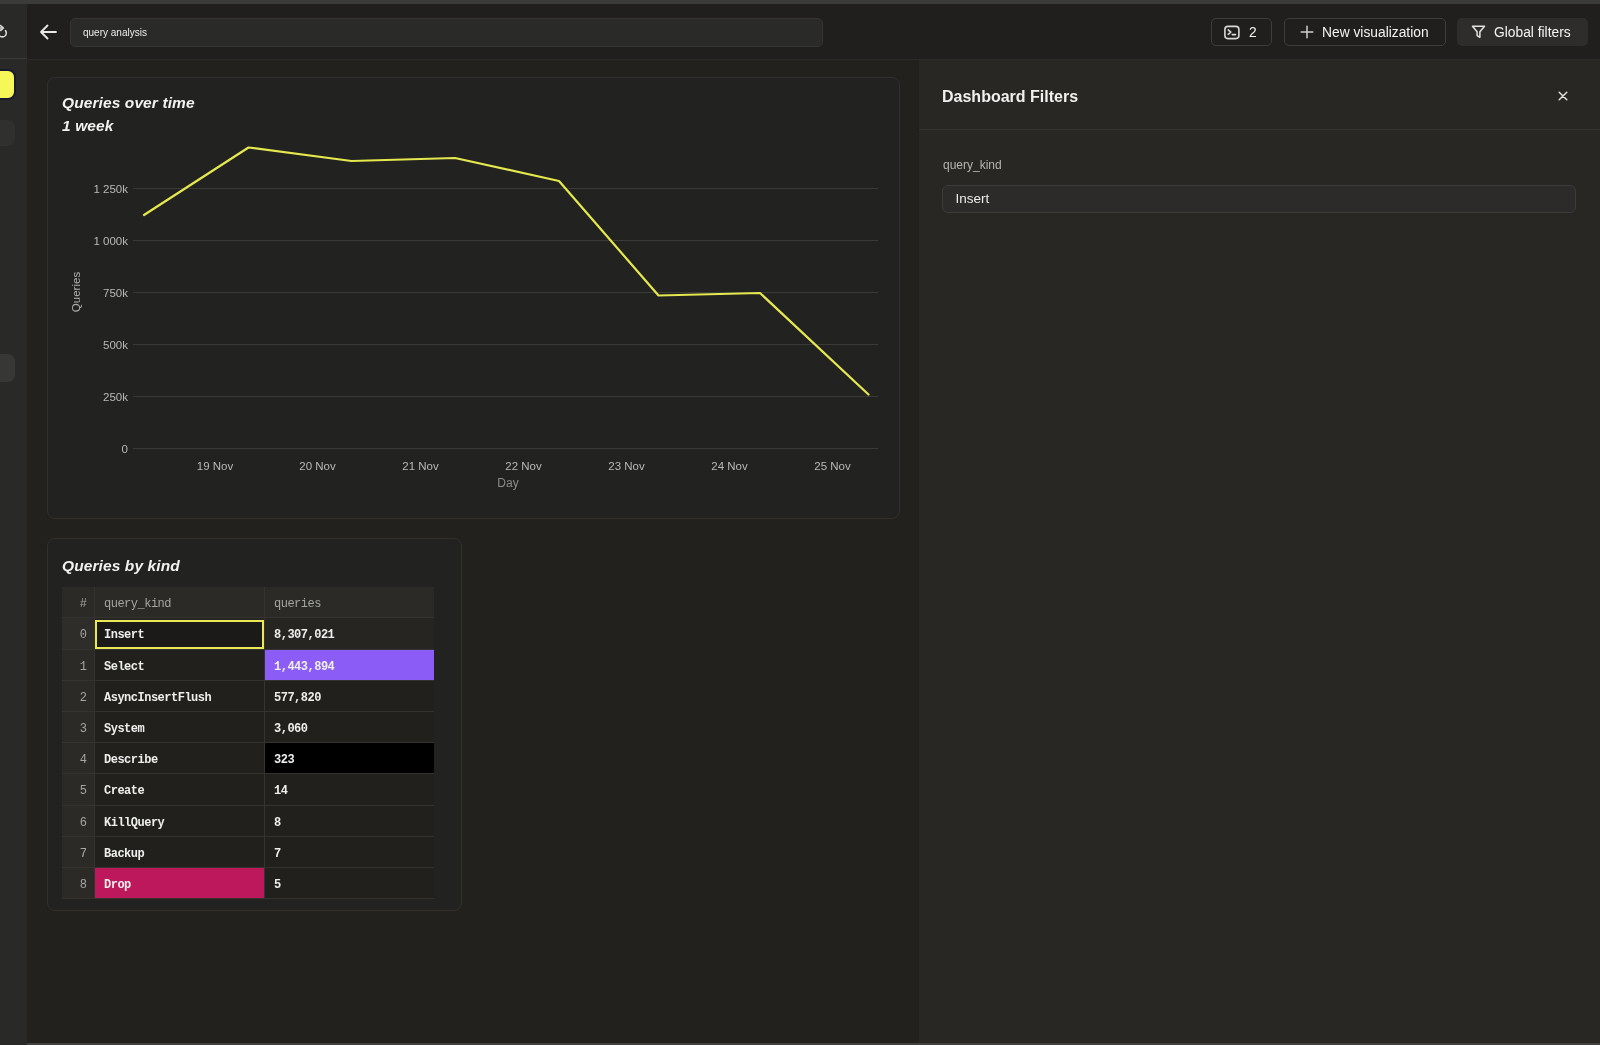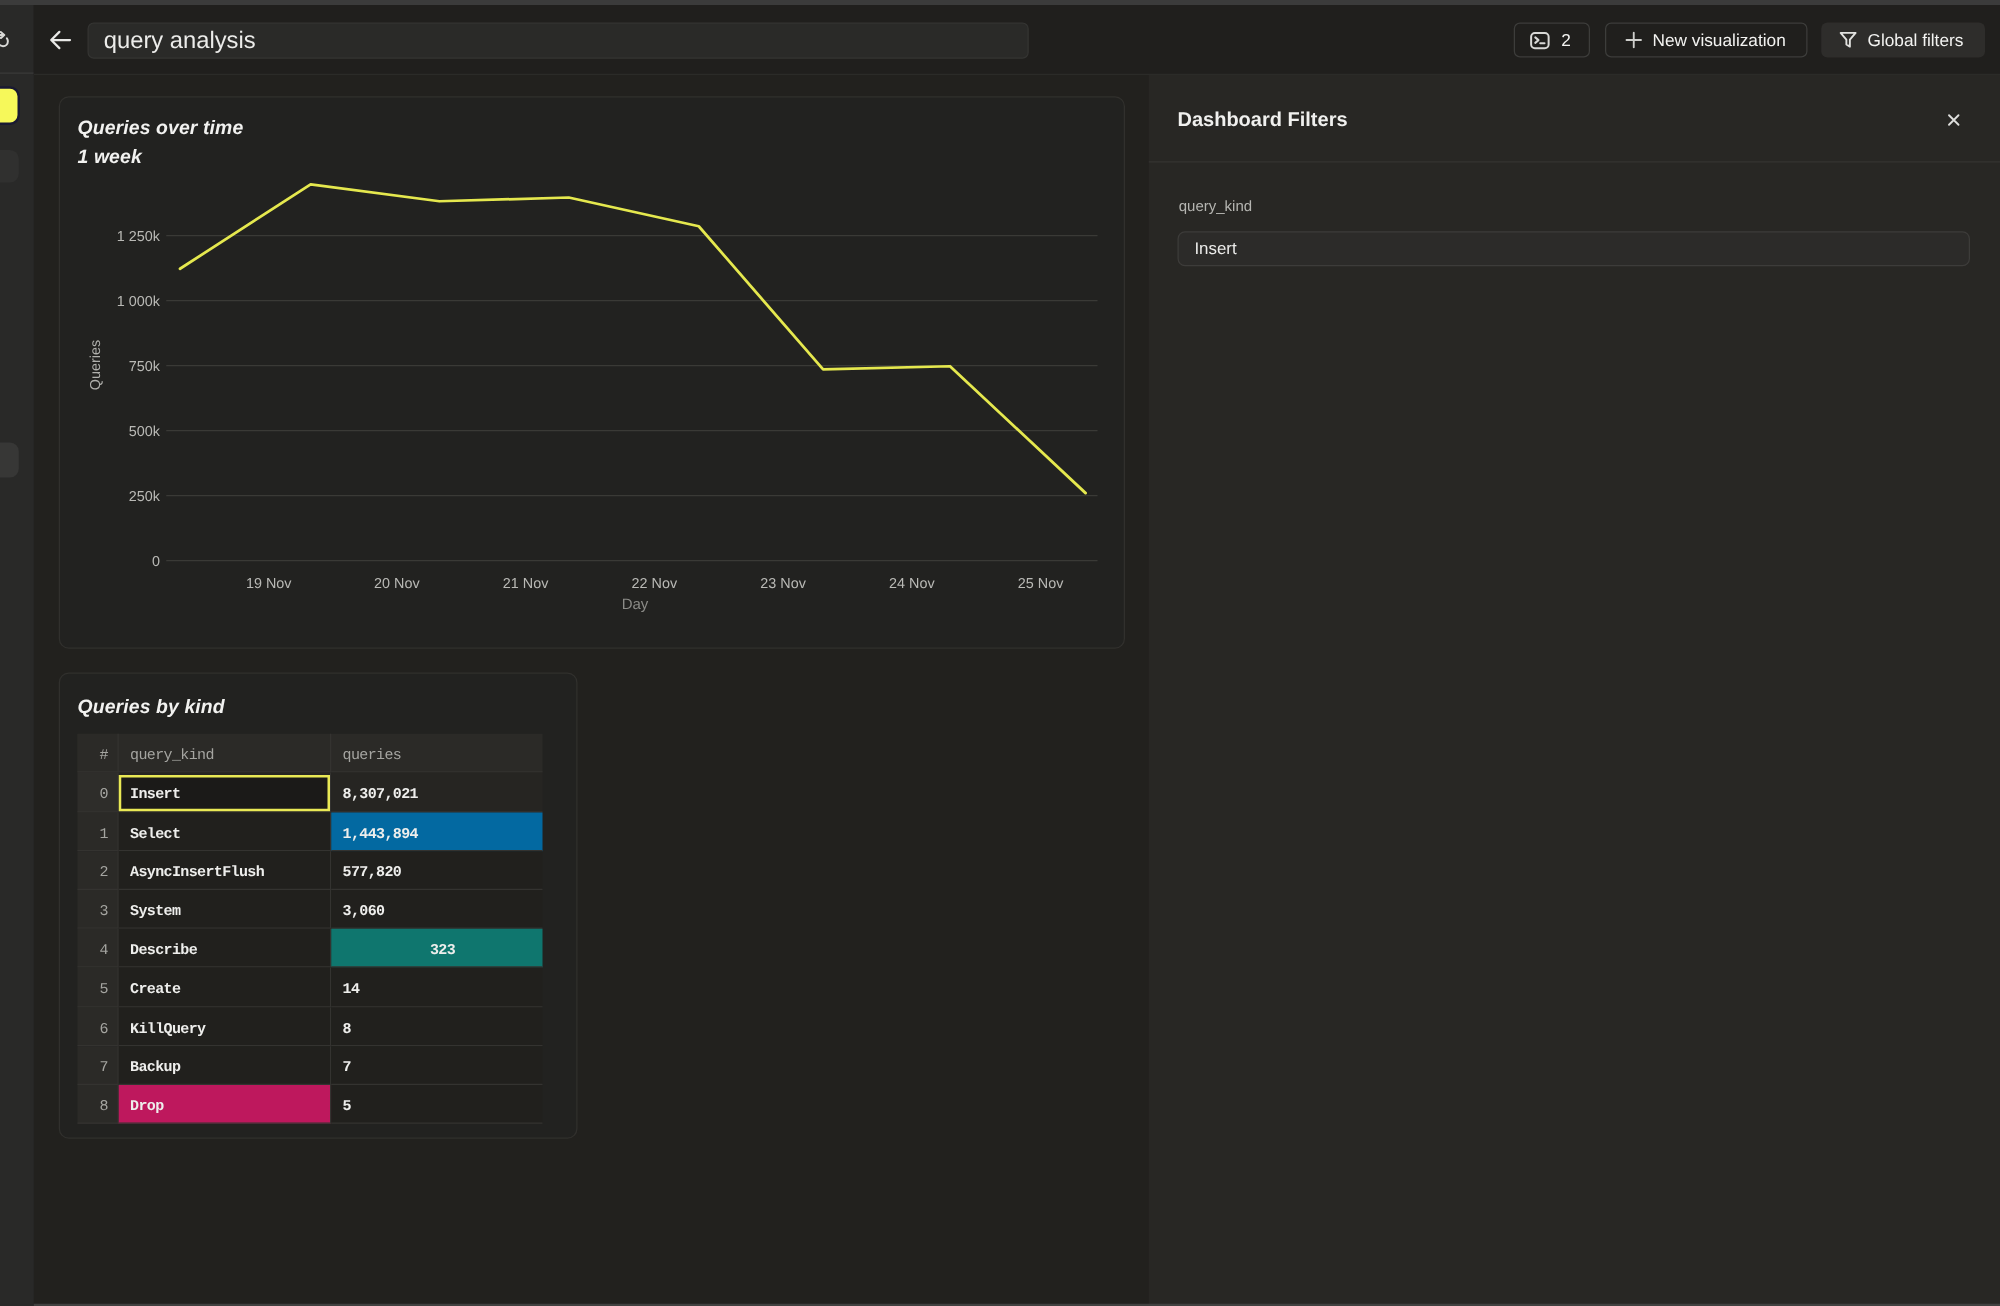--- a/index.html
+++ b/index.html
@@ -10,21 +10,21 @@
   #topstrip { left:0; top:0; width:1600px; height:4px; background:#3b3b3b; }
   #leftstrip { left:0; top:4px; width:27px; height:1041px; background:#292928; }
   #lsdivider { left:0; top:58px; width:27px; height:1px; background:#3a3a39; }
   .tile { left:-14px; border-radius:7px; }
   #tileyellow { top:69px; width:30px; height:31px; background:#f6f85a; border:2px solid #191932; border-radius:8px; }
   #tilegray1 { top:120px; width:29px; height:26px; background:#30302f; }
   #tilegray2 { left:-12px; top:354px; width:27px; height:28px; background:#373736; }
 
   #topbar { left:27px; top:4px; width:1573px; height:56px; background:#201f1d; border-bottom:1px solid #2b2b28; }
 
-  #searchinput { left:70px; top:18px; width:753px; height:29px; background:#2a2a28; border:1px solid #343432; border-radius:5px; color:#ececea; font-size:19px; line-height:27px; padding-left:12px; }
+  #searchinput { left:70px; top:18px; width:753px; height:29px; background:#2a2a28; border:1px solid #343432; border-radius:5px; color:#ececea; font-size:10px; line-height:27px; padding-left:12px; }
 
   .tbbtn { top:18px; height:28px; border-radius:5px; font-size:13.8px; color:#f3f3f1; display:flex; align-items:center; }
   #btnconsole { left:1211px; width:61px; border:1px solid #3d3d3b; }
   #btnnew { left:1284px; width:162px; border:1px solid #3d3d3b; }
   #btnfilters { left:1457px; width:131px; background:#2e2d2b; }
 
   .card { background:#222220; border:1px solid #31302d; border-radius:8px; }
   #chartcard { left:47px; top:77px; width:853px; height:442px; }
   #tablecard { left:47px; top:538px; width:415px; height:373px; }
   .cardtitle { font-size:15.5px; font-weight:bold; color:#f2f2f0; letter-spacing:0.1px;font-style:italic; }
@@ -129,36 +129,36 @@
       <div class="cq" style="color:#a5a5a1; font-weight:normal;">queries</div>
     </div>
     <div class="trow" style="top:31.4px;">
       <div class="cidx" style="background:#2e2d2a;">0</div>
       <div class="ckind" style="background:#262522;">Insert</div>
       <div class="cq" style="background:#262522;">8,307,021</div>
     </div>
     <div class="trow" style="top:62.599999999999994px;">
       <div class="cidx">1</div>
       <div class="ckind" style="background:#21201d;">Select</div>
-      <div class="cq" style="background:#0369a1;">1,443,894</div>
+      <div class="cq" style="background:#8b5cf6;">1,443,894</div>
     </div>
     <div class="trow" style="top:93.8px;">
       <div class="cidx">2</div>
       <div class="ckind" style="background:#21201d;">AsyncInsertFlush</div>
       <div class="cq" style="background:#21201d;">577,820</div>
     </div>
     <div class="trow" style="top:125.0px;">
       <div class="cidx">3</div>
       <div class="ckind" style="background:#21201d;">System</div>
       <div class="cq" style="background:#21201d;">3,060</div>
     </div>
     <div class="trow" style="top:156.2px;">
       <div class="cidx">4</div>
       <div class="ckind" style="background:#21201d;">Describe</div>
-      <div class="cq" style="background:#0f766e;text-align:center;">323</div>
+      <div class="cq" style="background:#000000;">323</div>
     </div>
     <div class="trow" style="top:187.4px;">
       <div class="cidx">5</div>
       <div class="ckind" style="background:#21201d;">Create</div>
       <div class="cq" style="background:#21201d;">14</div>
     </div>
     <div class="trow" style="top:218.6px;">
       <div class="cidx">6</div>
       <div class="ckind" style="background:#21201d;">KillQuery</div>
       <div class="cq" style="background:#21201d;">8</div>

